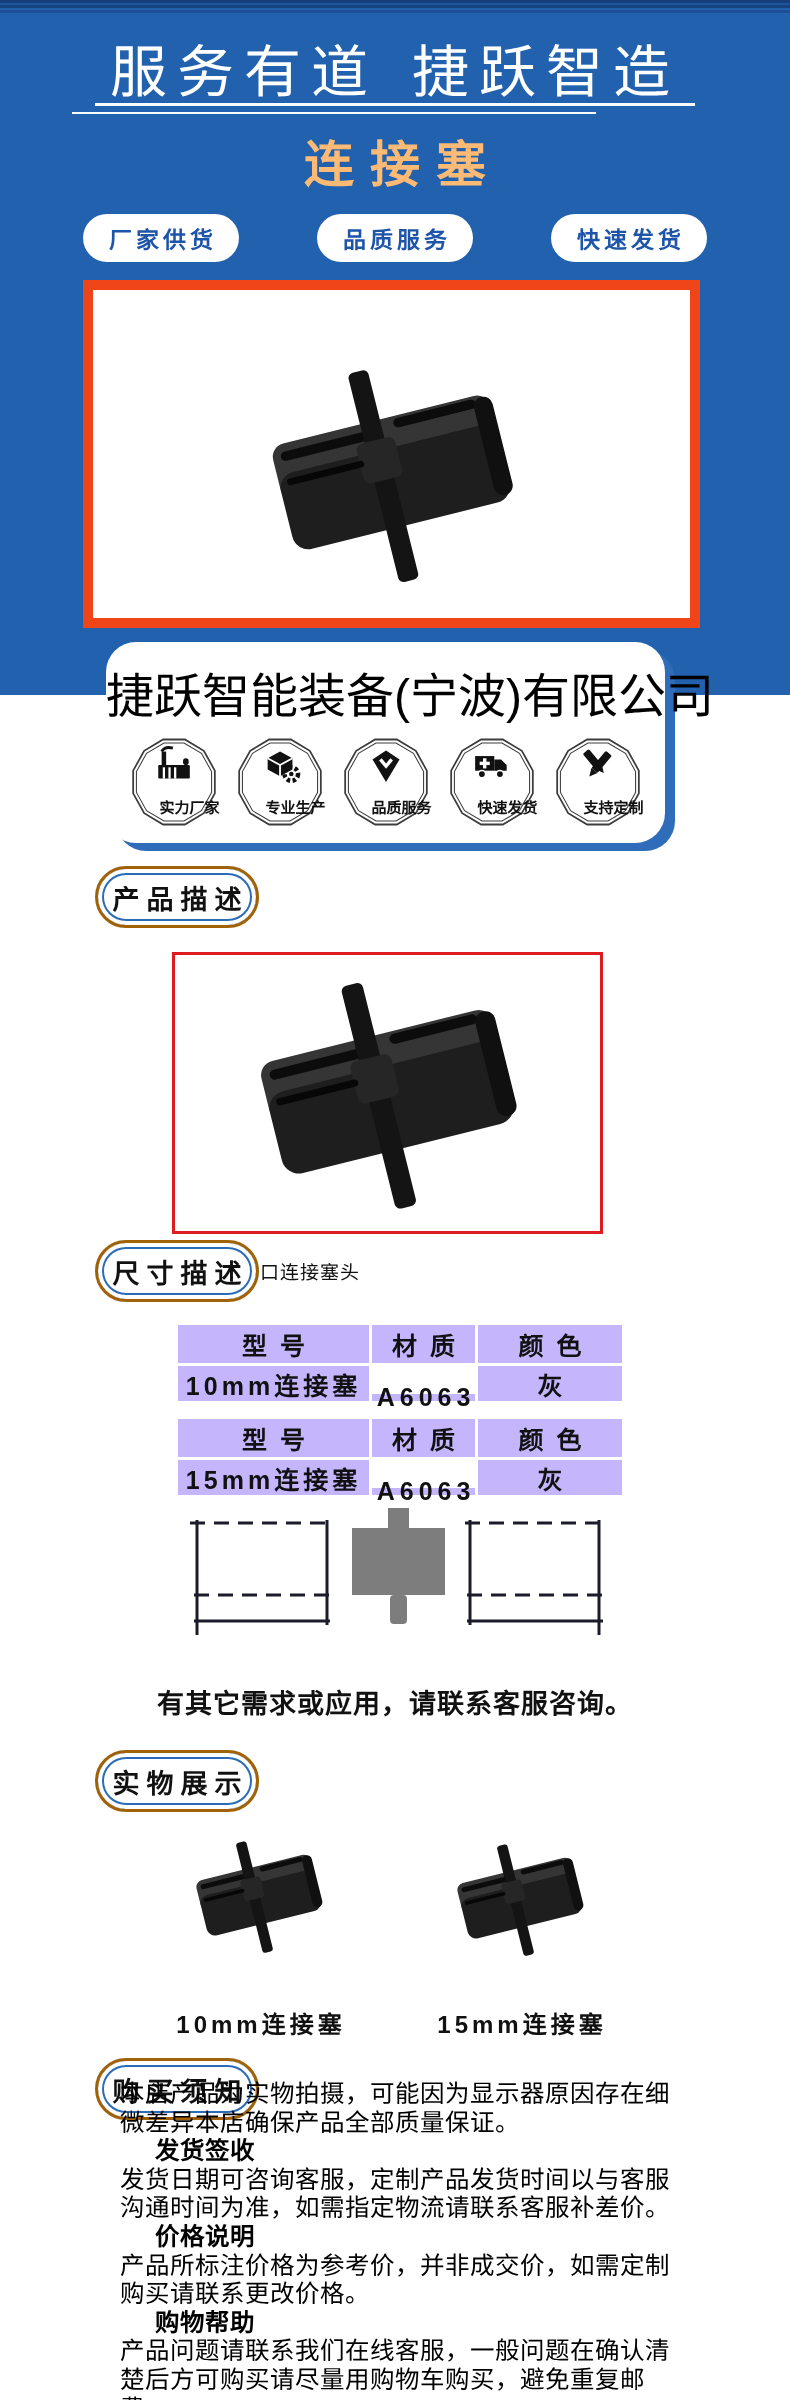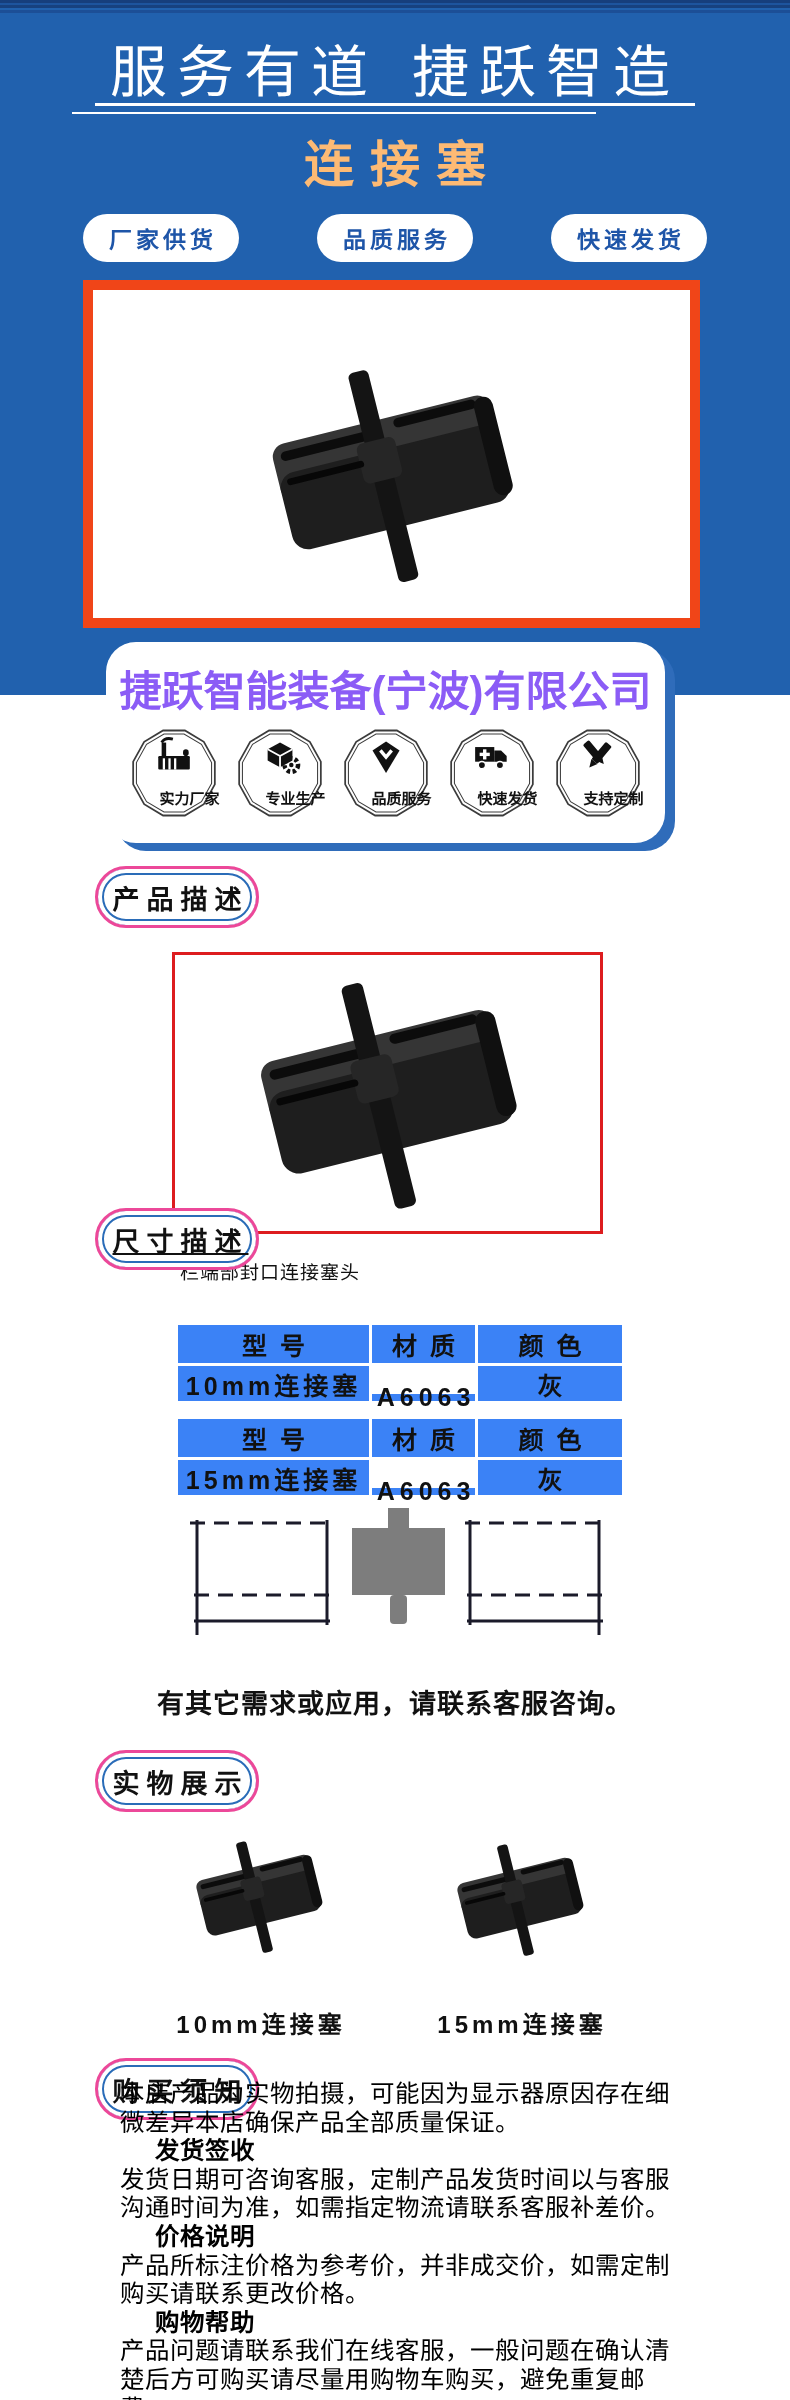--- a/index.html
+++ b/index.html
@@ -21,48 +21,48 @@
   .pill { height:48px; background:#fff; color:#1e55a8; border-radius:26px; display:flex; align-items:center;
     padding:0 22px; font-size:23px; font-weight:700; letter-spacing:4px; text-indent:4px; }
 
   .hero-image-box { position:absolute; left:83px; top:280px; width:617px; height:348px; background:#fff;
     border:10px solid #f04518; display:flex; align-items:flex-start; justify-content:center; }
   .hero-image-box svg.plug { width:330px; height:232px; margin-top:68px; }
 
   
   .company-card { position:absolute; left:106px; top:642px; width:559px; height:201px; background:#fff;
     border-radius:30px; box-shadow:10px 8px 0 #2f6cba; }
-  .company-name { margin-top:15px; text-align:center; color:#8b5cf6; font-size:42px; font-weight:700; white-space:nowrap; }
+  .company-name { margin-top:15px; text-align:center; color:#000000; font-size:48px; font-weight:400; white-space:nowrap; }
   .features { display:flex; justify-content:center; gap:18px; margin-top:9px; }
   .feat { position:relative; width:88px; height:92px; }
   .feat svg.feat-ring { width:88px; height:92px; display:block; }
   .feat-label { position:absolute; left:16px; top:60px; width:100%; text-align:center; font-size:15px; font-weight:600; color:#111; }
 
   
   .sec-label { position:absolute; left:95px; width:164px; height:62px; background:#fff;
-    border:3px solid #ec4899; border-radius:31px;
+    border:3px solid #a16207; border-radius:31px;
     box-shadow:inset 0 0 0 4px #fff, inset 0 0 0 6px #2a6cb8;
     display:flex; align-items:center; justify-content:center;
     font-size:27px; font-weight:700; letter-spacing:7px; text-indent:7px; color:#111; }
   .lbl-product { top:866px; }
-  .lbl-size { top:1208px;text-decoration:underline; }
+  .lbl-size { top:1240px; }
   .lbl-gallery { top:1750px; }
   .lbl-notes { top:2058px; }
 
   
   .desc-image-box { position:absolute; left:172px; top:952px; width:431px; height:282px; background:#fff;
     border:3px solid #dd1c1f; display:flex; align-items:center; justify-content:center; }
   .desc-image-box svg.plug { width:350px; height:247px; }
   .caption { position:absolute; left:180px; top:1257px; font-size:19px; font-weight:500; color:#111; letter-spacing:1px; }
 
   
   .spec-tables { position:absolute; left:178px; top:1325px; width:444px; }
   .spec-table { display:grid; grid-template-columns:191px 103px 144px; grid-template-rows:38px 35px; gap:3px; background:#fff; }
   .spec-table + .spec-table { margin-top:18px; }
-  .cell { background:#3b82f6; display:flex; align-items:center; justify-content:center;
+  .cell { background:#c4b5fd; display:flex; align-items:center; justify-content:center;
     color:#111; font-size:25px; font-weight:600; }
   .cell.hdr { letter-spacing:13px; text-indent:13px; }
   .cell.model { letter-spacing:4px; }
   .cell.material { letter-spacing:5px; text-indent:5px;margin-top:28px; }
 
   
   .drawing { position:absolute; left:170px; top:1505px; width:450px; height:135px; }
 
   .contact-note { position:absolute; top:1682px; left:0; width:100%; text-align:center;
     font-size:27px; font-weight:700; color:#111; letter-spacing:1px; }

